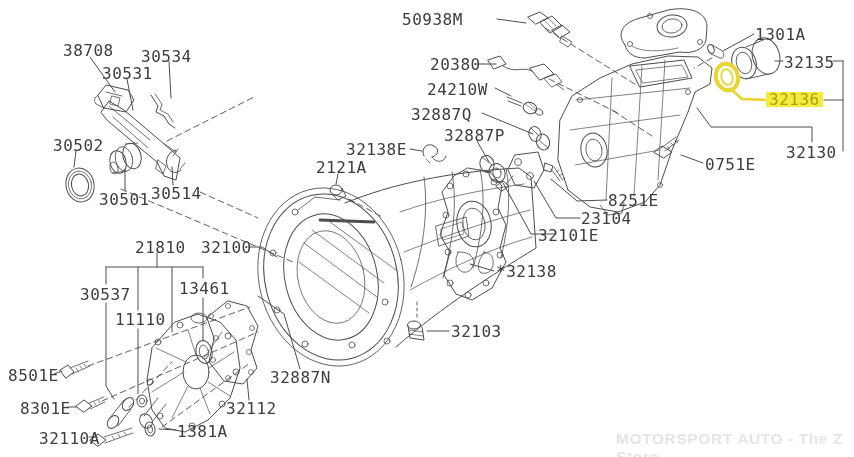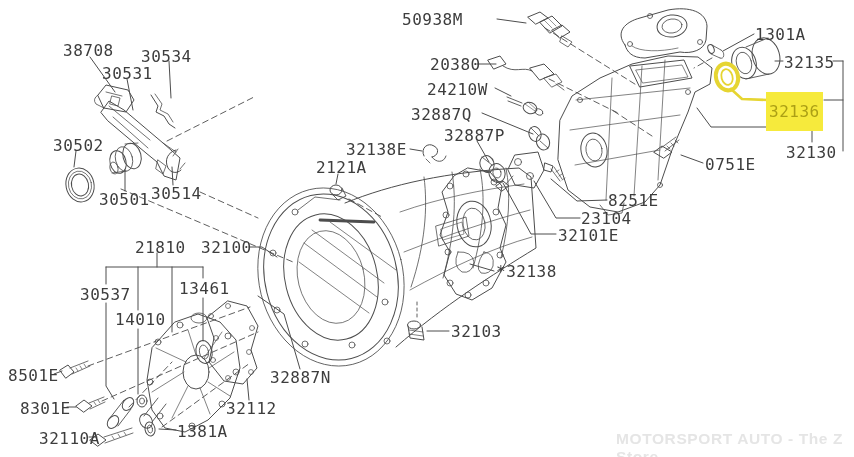--- a/index.html
+++ b/index.html
@@ -7,21 +7,21 @@
     position:relative; width:854px; height:457px; background:#ffffff;
     overflow:hidden; font-family:"DejaVu Sans Mono", monospace;
   }
   #art { position:absolute; left:0; top:0; }
   .lbl {
     position:absolute; font-family:"DejaVu Sans Mono", monospace;
     font-size:16px; line-height:15px; letter-spacing:0.5px;
     color:#3d3d3d; white-space:nowrap; z-index:3;
   }
   .lbl.hl {
-    background:#f6ea3c; color:#ab9f15; padding:12px 3px; z-index:4;
+    background:#f6ea3c; color:#ab9f15; padding:0 3px; z-index:4;
   }
   .watermark {
     position:absolute; left:616px; top:430px; z-index:2;
     font-family:"Liberation Sans", sans-serif; font-size:15.5px;
     font-weight:700; letter-spacing:0.6px; color:#e5e5e5;
   }
 </style>
 </head>
 <body>
 
@@ -344,27 +344,27 @@
   <div class="lbl" style="left:444px;top:128px">32887P</div>
   <div class="lbl" style="left:346px;top:142px">32138E</div>
   <div class="lbl" style="left:786px;top:145px">32130</div>
   <div class="lbl" style="left:705px;top:157px">0751E</div>
   <div class="lbl" style="left:316px;top:160px">2121A</div>
   <div class="lbl" style="left:53px;top:138px">30502</div>
   <div class="lbl" style="left:99px;top:192px">30501</div>
   <div class="lbl" style="left:151px;top:186px">30514</div>
   <div class="lbl" style="left:608px;top:193px">8251E</div>
   <div class="lbl" style="left:581px;top:211px">23104</div>
-  <div class="lbl" style="left:558px;top:228px">32101E</div>
+  <div class="lbl" style="left:538px;top:228px">32101E</div>
   <div class="lbl" style="left:496px;top:264px">*32138</div>
   <div class="lbl" style="left:135px;top:240px">21810</div>
   <div class="lbl" style="left:201px;top:240px">32100</div>
   <div class="lbl" style="left:80px;top:287px">30537</div>
   <div class="lbl" style="left:179px;top:281px">13461</div>
-  <div class="lbl" style="left:115px;top:312px">14010</div>
+  <div class="lbl" style="left:115px;top:312px">11110</div>
   <div class="lbl" style="left:451px;top:324px">32103</div>
   <div class="lbl" style="left:8px;top:368px">8501E</div>
   <div class="lbl" style="left:270px;top:370px">32887N</div>
   <div class="lbl" style="left:20px;top:401px">8301E</div>
   <div class="lbl" style="left:226px;top:401px">32112</div>
   <div class="lbl" style="left:39px;top:431px">32110A</div>
   <div class="lbl" style="left:177px;top:424px">1381A</div>
 
   <div class="watermark">MOTORSPORT AUTO - The Z Store</div>
 </div>

